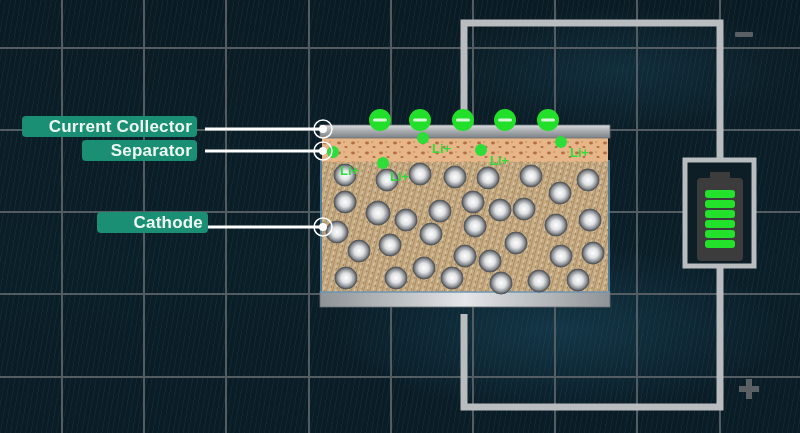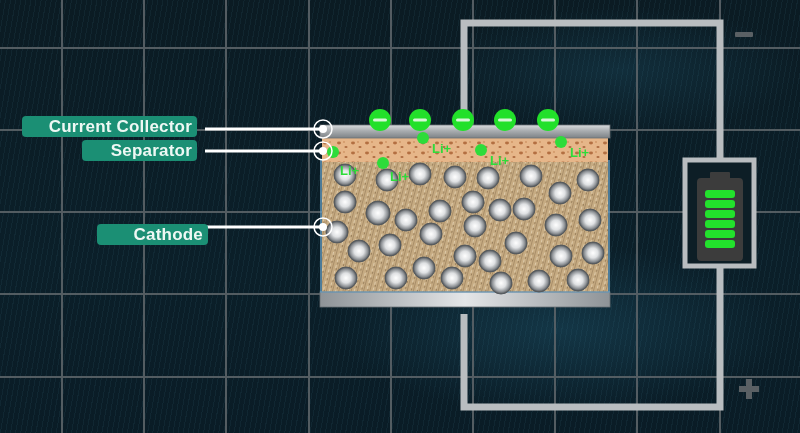--- a/index.html
+++ b/index.html
@@ -182,21 +182,21 @@
         </g>
       <g>
           <circle cx="323" cy="227" r="9" fill="none" stroke="#ffffff" stroke-width="1.5"></circle>
           <circle cx="323" cy="227" r="4" fill="#ffffff"></circle>
         </g>
     </g>
   </svg>
 
   <div class="label" style="left:82px; top:140px; width:105px;">Separator</div>
   <div class="label" style="left:22px; top:116px; width:165px;">Current Collector</div>
-  <div class="label" style="left:97px; top:224px; width:90px;padding-left:16px;">Cathode</div>
+  <div class="label" style="left:97px; top:212px; width:90px;padding-left:16px;">Cathode</div>
 
   <div class="li" style="left:340px; top:164px;">Li+</div>
   <div class="li" style="left:390px; top:170px;">Li+</div>
   <div class="li" style="left:432px; top:142px;">Li+</div>
   <div class="li" style="left:490px; top:154px;">Li+</div>
   <div class="li" style="left:570px; top:146px;">Li+</div>
 
   <div class="sign" style="left:735px; top:32px; width:18px; height:5px; border-radius:1px;"></div>
   <div style="position:absolute; left:739px; top:379px; width:20px; height:20px;">
     <div class="sign" style="left:0; top:7px; width:20px; height:6px;"></div>

